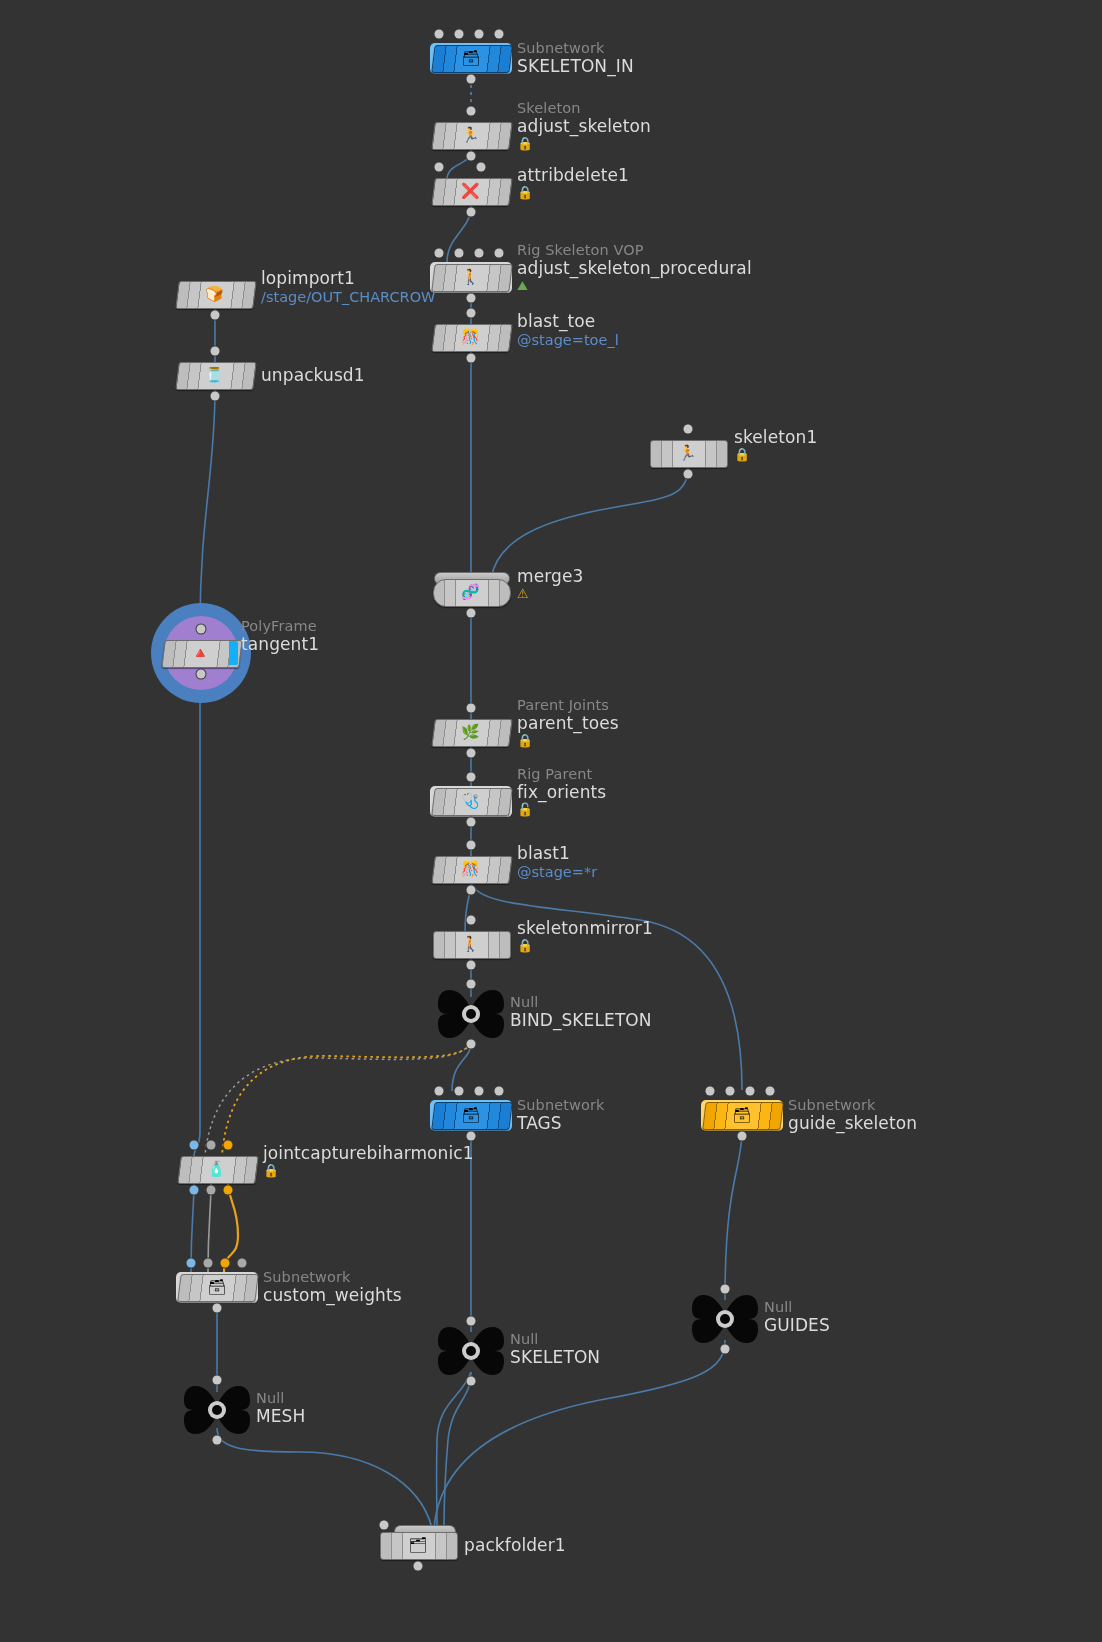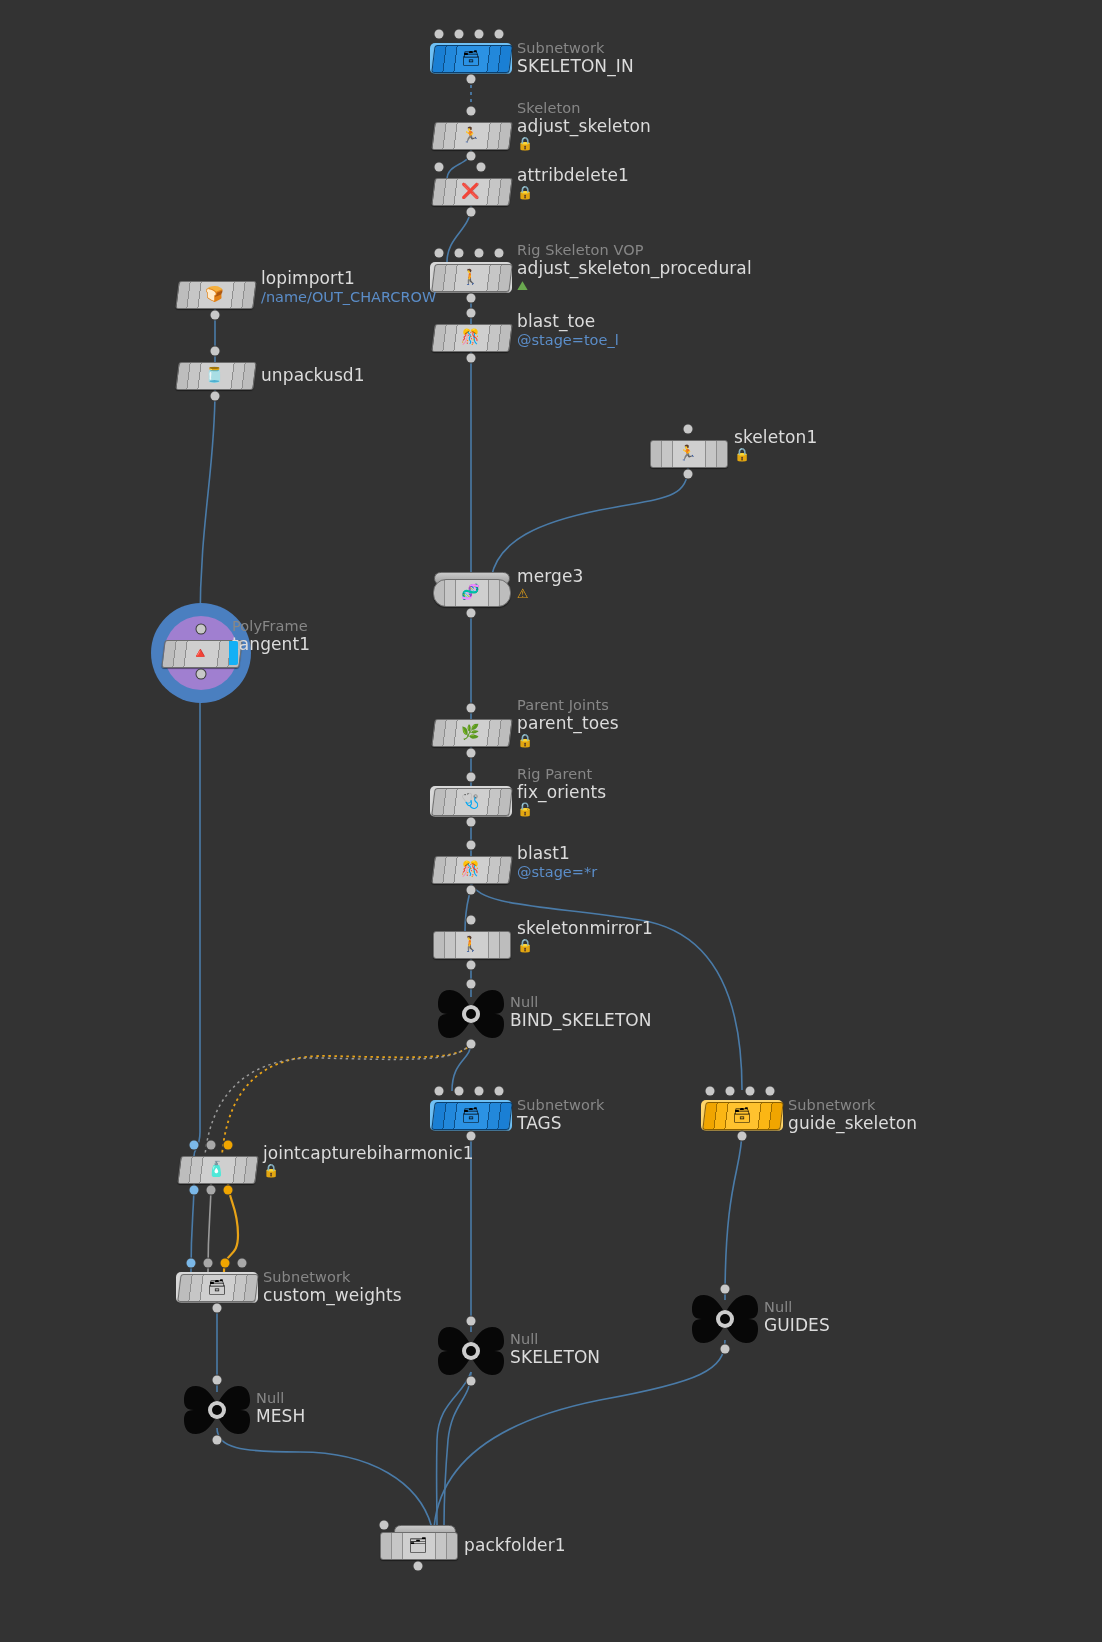--- a/index.html
+++ b/index.html
@@ -364,21 +364,21 @@
     </div>
   </div>
 
   <div class="node" style="left:215px; top:294px;">
     <div class="body">
       <div class="tile skewed"></div>
       <div class="glyph">🍞</div>
       <div class="dot" style="left:38px; top:34px;"></div>
       <div class="labels" style="top:auto;transform:none;margin-top:-13px">
         <div class="name">lopimport1</div>
-        <div class="param">/name/OUT_CHARCROW</div>
+        <div class="param">/stage/OUT_CHARCROW</div>
       </div>
     </div>
   </div>
 
   <div class="node" style="left:215px; top:375px;">
     <div class="body">
       <div class="tile skewed"></div>
       <div class="glyph">🫙</div>
       <div class="dot" style="left:38px; top:-11px;"></div>
       <div class="dot" style="left:38px; top:34px;"></div>
@@ -416,21 +416,21 @@
 
   <div class="node" style="left:201px; top:653px; z-index:5;">
     <div class="body">
       <div class="halo-outer"></div>
       <div class="halo-inner"></div>
       <div class="tile skewed"></div>
       <div class="render-flag"></div>
       <div class="glyph">🔺</div>
       <div class="dot" style="left:38px; top:-11px;"></div>
       <div class="dot" style="left:38px; top:34px;"></div>
-      <div class="labels" style="left:69px;top:auto;transform:none;margin-top:-22px">
+      <div class="labels" style="left:78px;top:auto;transform:none;margin-top:-22px">
         <div class="type">PolyFrame</div>
         <div class="name">tangent1</div>
       </div>
     </div>
   </div>
 
   <div class="node" style="left:471px; top:732px;">
     <div class="body">
       <div class="tile skewed"></div>
       <div class="glyph">🌿</div>

